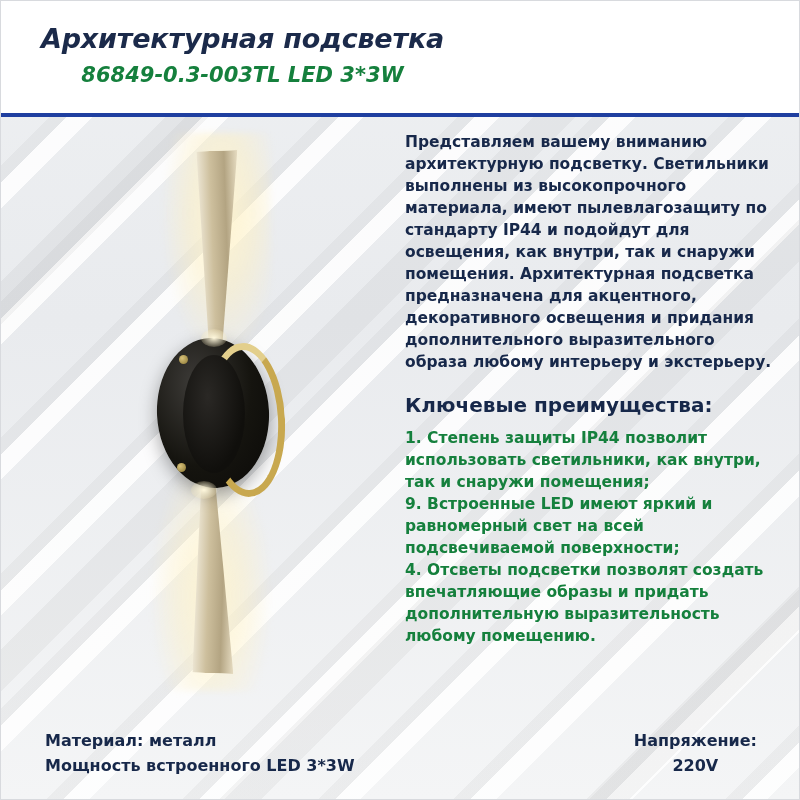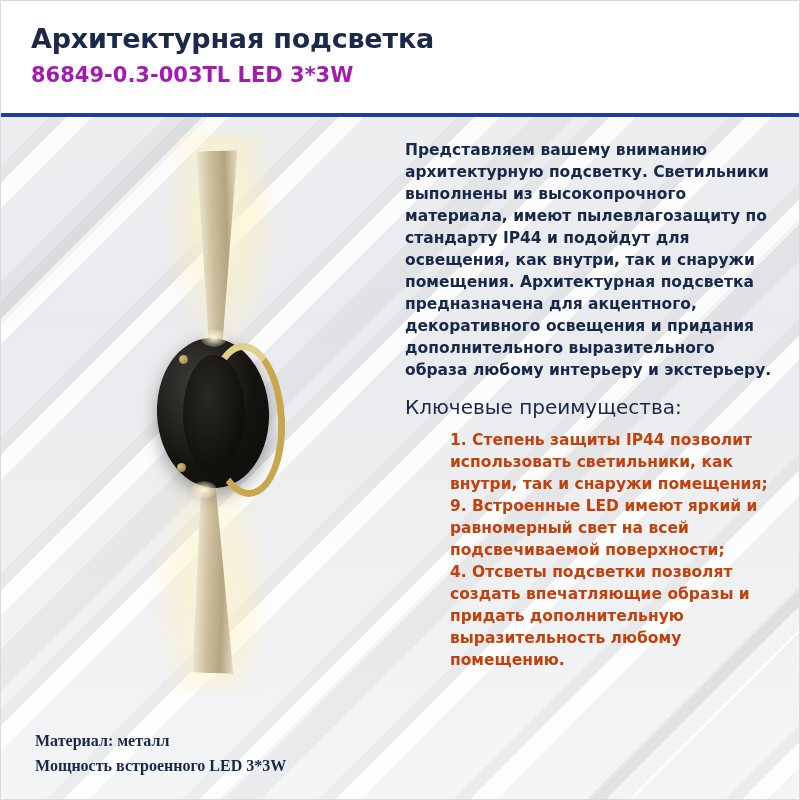--- a/index.html
+++ b/index.html
@@ -64,38 +64,40 @@
   }
   .header-rule {
     position: absolute;
     top: 112px; left: 0; right: 0;
     height: 4px;
     background: #1f3fa0;
     z-index: 6;
   }
   .title-block {
     position: absolute;
-    left: 30px;
+    left: 40px;
     top: 22px;
+    font-style: italic;
   }
   .title-main {
     font-size: 27px;
     font-weight: bold;
     color: #1b2a4a;
     letter-spacing: -0.2px;
     line-height: 1.2;
     white-space: nowrap;
   }
   .title-sub {
     margin-top: 8px;
     font-size: 21px;
     font-weight: bold;
-    color: #a21caf;
+    color: #15803d;
     line-height: 1.2;
     white-space: nowrap;
+    text-align: center;
   }
   
   .logo {
     position: absolute;
     right: 28px;
     top: 14px;
     width: 210px;
     height: 86px;
   }
   .logo svg { display: block; }
@@ -205,53 +207,51 @@
     position: absolute;
     left: 60px; top: 348px;
     width: 26px; height: 18px;
     border-radius: 50%;
     background: radial-gradient(ellipse, #fff8dd 0%, rgba(255,240,190,0.2) 70%, rgba(255,240,190,0) 100%);
   }
   
   .text-col {
     position: absolute;
     left: 404px;
-    top: 138px;
+    top: 130px;
     width: 376px;
     z-index: 4;
   }
   .intro {
     font-size: 15.5px;
     font-weight: bold;
     line-height: 1.42;
     color: #17284a;
   }
   .adv-title {
-    margin-top: 14px;
+    margin-top: 20px;
     font-size: 20px;
-    font-weight: normal;
+    font-weight: bold;
     color: #17284a;
     white-space: nowrap;
   }
   .adv-list {
     margin-top: 10px;
     font-size: 15.5px;
     font-weight: bold;
     line-height: 1.42;
-    color: #c2410c;
-    margin-left: 45px;
+    color: #15803d;
   }
   .adv-list div { margin: 0; }
   
   .footer {
     position: absolute;
-    left: 0; right: 0; bottom: 0;
+    left: 10px; right: 0; bottom: 0;
     height: 86px;
     z-index: 5;
-    font-family: Liberation Serif, serif;
   }
   .footer-left {
     position: absolute;
     left: 34px;
     bottom: 20px;
     font-size: 16px;
     font-weight: bold;
     color: #17284a;
     line-height: 1.6;
   }
@@ -306,14 +306,18 @@
       <div>9. Встроенные LED имеют яркий и равномерный свет на всей подсвечиваемой поверхности;</div>
       <div>4. Отсветы подсветки позволят создать впечатляющие образы и придать дополнительную выразительность любому помещению.</div>
     </div>
   </div>
 
   <div class="footer">
     <div class="footer-left">
       <div>Материал: металл</div>
       <div>Мощность встроенного LED 3*3W</div>
     </div>
+    <div class="footer-right">
+      <div>Напряжение:</div>
+      <div>220V</div>
+    </div>
   </div>
 </div>
 
 </body></html>

